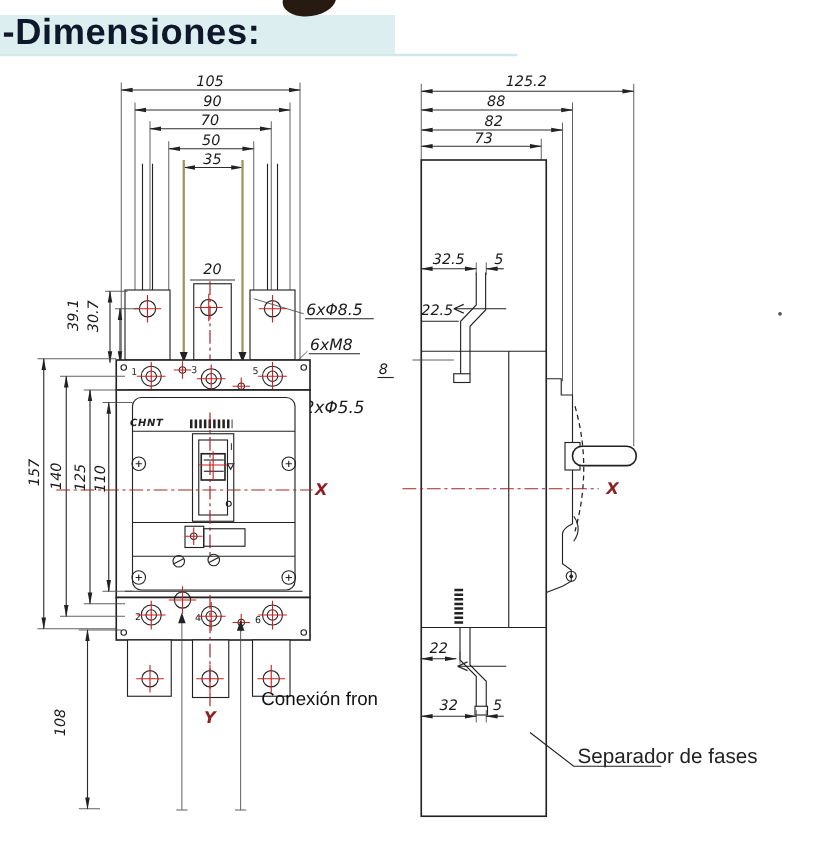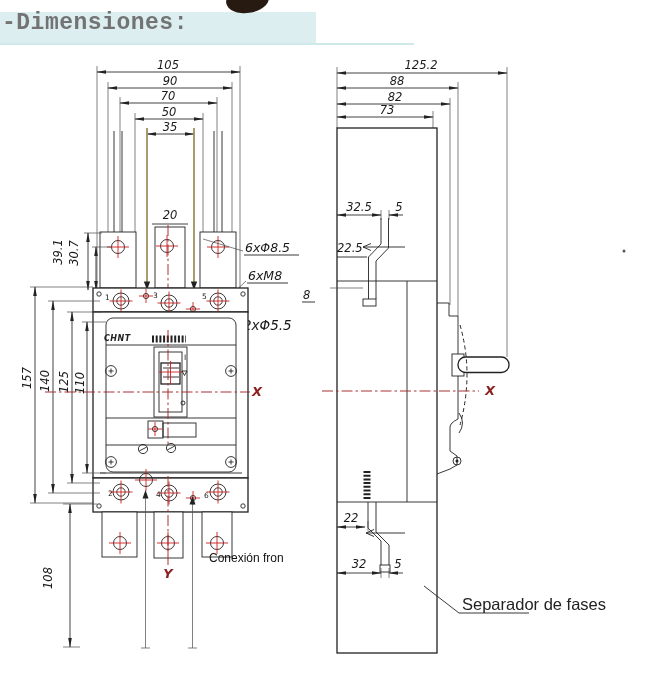--- a/index.html
+++ b/index.html
@@ -1,27 +1,27 @@
 <!DOCTYPE html>
 <html><head>
 <meta charset="utf-8">
 <style>
   html,body{margin:0;padding:0;background:#fff;}
   #page{position:relative;width:660px;height:684px;background:#fff;overflow:hidden;
         font-family:"DejaVu Sans",sans-serif;}
   
   #title-band{position:absolute;left:0;top:12px;width:316px;height:31px;background:#dceef0;}
   #title-underline{position:absolute;left:0;top:43px;width:414px;height:2px;background:#cfe8ea;}
-  #page-title{position:absolute;left:2px;top:10px;font-family:Liberation Mono, monospace;
-        font-weight:bold;font-size:23px;color:#737373;letter-spacing:.5px;}
+  #page-title{position:absolute;left:2px;top:10px;font-family:Liberation Sans, sans-serif;
+        font-weight:bold;font-size:29px;color:#0f172a;letter-spacing:.5px;}
   #logo-blob{position:absolute;left:226px;top:-13px;width:43px;height:26px;background:#271a10;
         border-radius:50%;transform:rotate(-8deg);}
   
   #caption{position:absolute;left:209px;top:551px;width:120px;height:15px;overflow:hidden;
-        font-family:"Liberation Sans",sans-serif;font-size:12px;color:#111;}
+        font-family:"Liberation Sans",sans-serif;font-size:15px;color:#111;}
   
   svg{position:absolute;left:0;top:0;}
   .ol{stroke:#222;stroke-width:1.3;fill:none}
   .o2{stroke:#222;stroke-width:.9;fill:none}
   .el{stroke:#4a4a4a;stroke-width:.7;fill:none}
   .dl{stroke:#2c2c2c;stroke-width:.9;fill:none}
   .tan{stroke:#a2905e;stroke-width:1.8;fill:none}
   .red{stroke:#cc2020;stroke-width:.9;fill:none}
   .cl{stroke:#a32626;stroke-width:.95;fill:none;stroke-dasharray:11 3 2.5 3}
   .arcd{stroke:#222;stroke-width:1;fill:none;stroke-dasharray:4 3}

